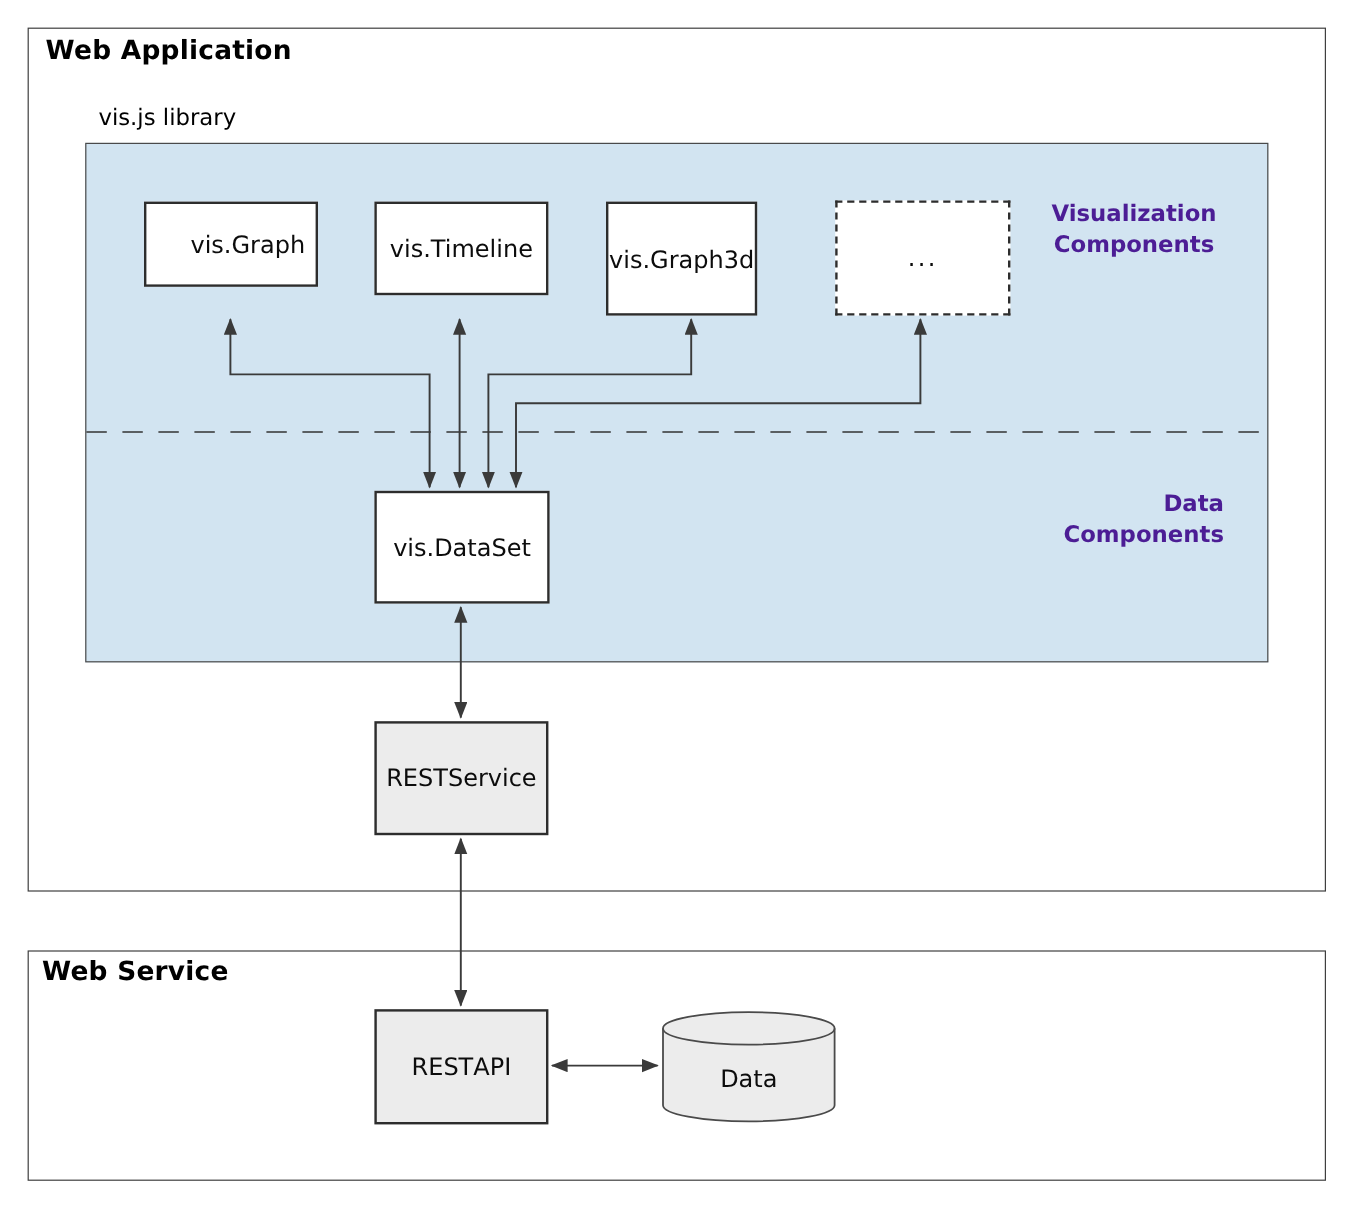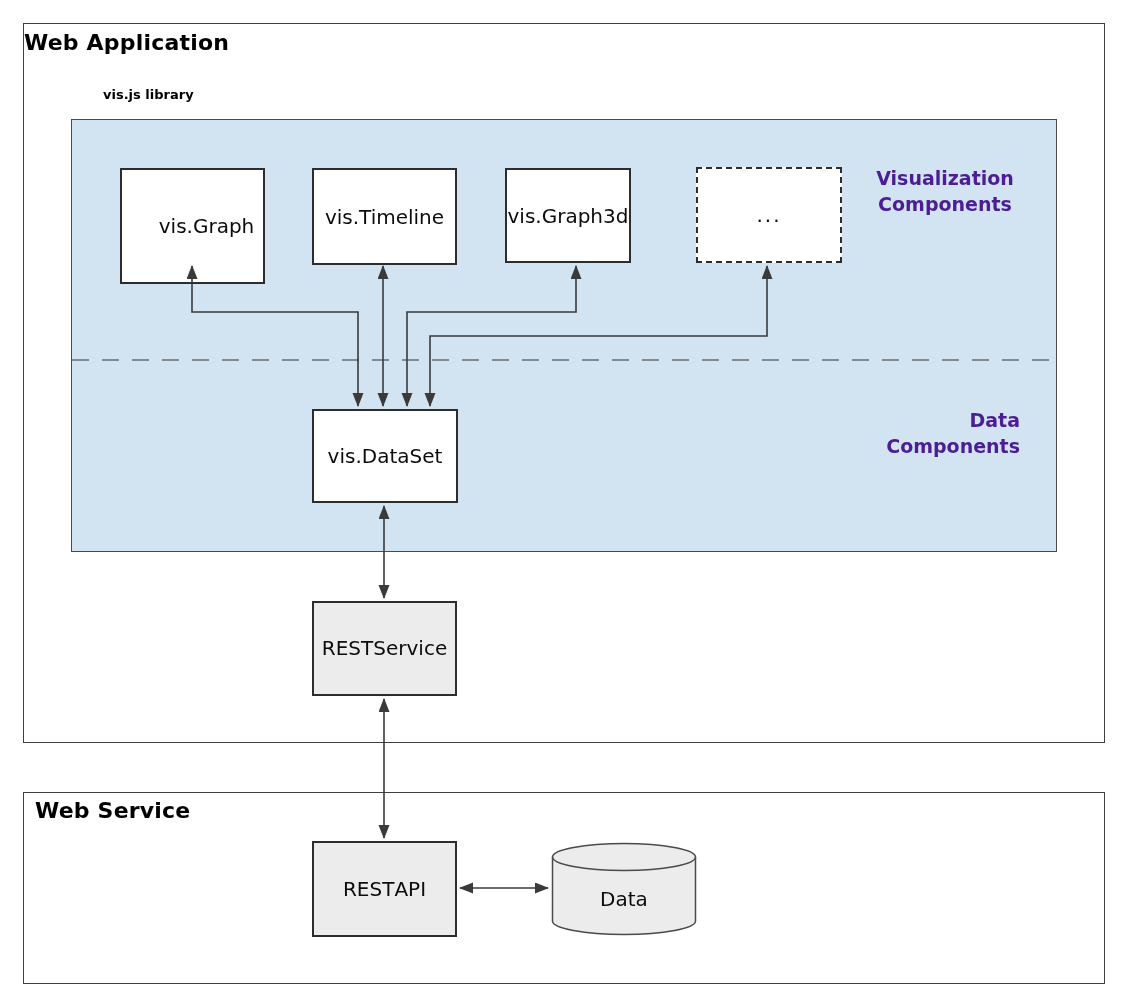--- a/index.html
+++ b/index.html
@@ -12,34 +12,34 @@
   html,body{margin:0;padding:0;background:#fff;}
   .canvas{
     position:relative;width:1128px;height:1008px;background:#fff;
     font-family:"DejaVu Sans","Liberation Sans",sans-serif;color:#000;
     overflow:hidden;
   }
   .frame{position:absolute;border:1.5px solid var(--frame-border);background:#fff;box-sizing:border-box;}
   #web-app-frame{left:23px;top:23px;width:1082px;height:720px;}
   #web-service-frame{left:23px;top:792px;width:1082px;height:192px;}
   .section-title{position:absolute;font-weight:bold;font-size:22px;letter-spacing:.2px;}
-  #web-app-title{left:24px;top:30px;}
+  #web-app-title{left:38px;top:30px;}
   #web-service-title{left:35px;top:798px;}
-  #library-title{position:absolute;left:82px;top:87px;font-weight:bold;font-size:13px;margin-left:21px;}
+  #library-title{position:absolute;left:82px;top:87px;font-weight:normal;font-size:19px;}
   #library-panel{
     position:absolute;left:71px;top:119px;width:986px;height:433px;
     background:var(--panel-blue);border:1px solid #4a4a4a;box-sizing:border-box;
   }
   .node{
     position:absolute;background:#fff;border:2px solid var(--border-dark);
     box-sizing:border-box;display:flex;align-items:center;justify-content:center;
     font-size:20px;color:#0c0c0c;text-align:center;
   }
-  #node-vis-graph{left:120px;top:168px;width:145px;height:116px;padding-left:28px;}
-  #node-vis-timeline{left:312px;top:168px;width:145px;height:97px;}
+  #node-vis-graph{left:120px;top:168px;width:145px;height:71px;padding-left:28px;}
+  #node-vis-timeline{left:312px;top:168px;width:145px;height:78px;}
   #node-vis-graph3d{left:505px;top:168px;width:126px;height:95px;}
   #node-more{left:696px;top:167px;width:146px;height:96px;border-style:dashed;letter-spacing:2px;}
   #node-dataset{left:312px;top:409px;width:146px;height:94px;}
   .node.gray{background:var(--node-gray);flex-direction:row;line-height:27px;}
   #node-rest-client{left:312px;top:601px;width:145px;height:95px;}
   #node-rest-api{left:312px;top:841px;width:145px;height:96px;}
   .side-label{position:absolute;font-weight:bold;font-size:19px;line-height:26px;color:#4c1d95;}
   #label-visualization{left:845px;top:165px;width:200px;text-align:center;}
   #label-manipulation{left:820px;top:407px;width:200px;text-align:right;}
   #cylinder-wrap{position:absolute;left:551px;top:841px;width:146px;height:96px;}

